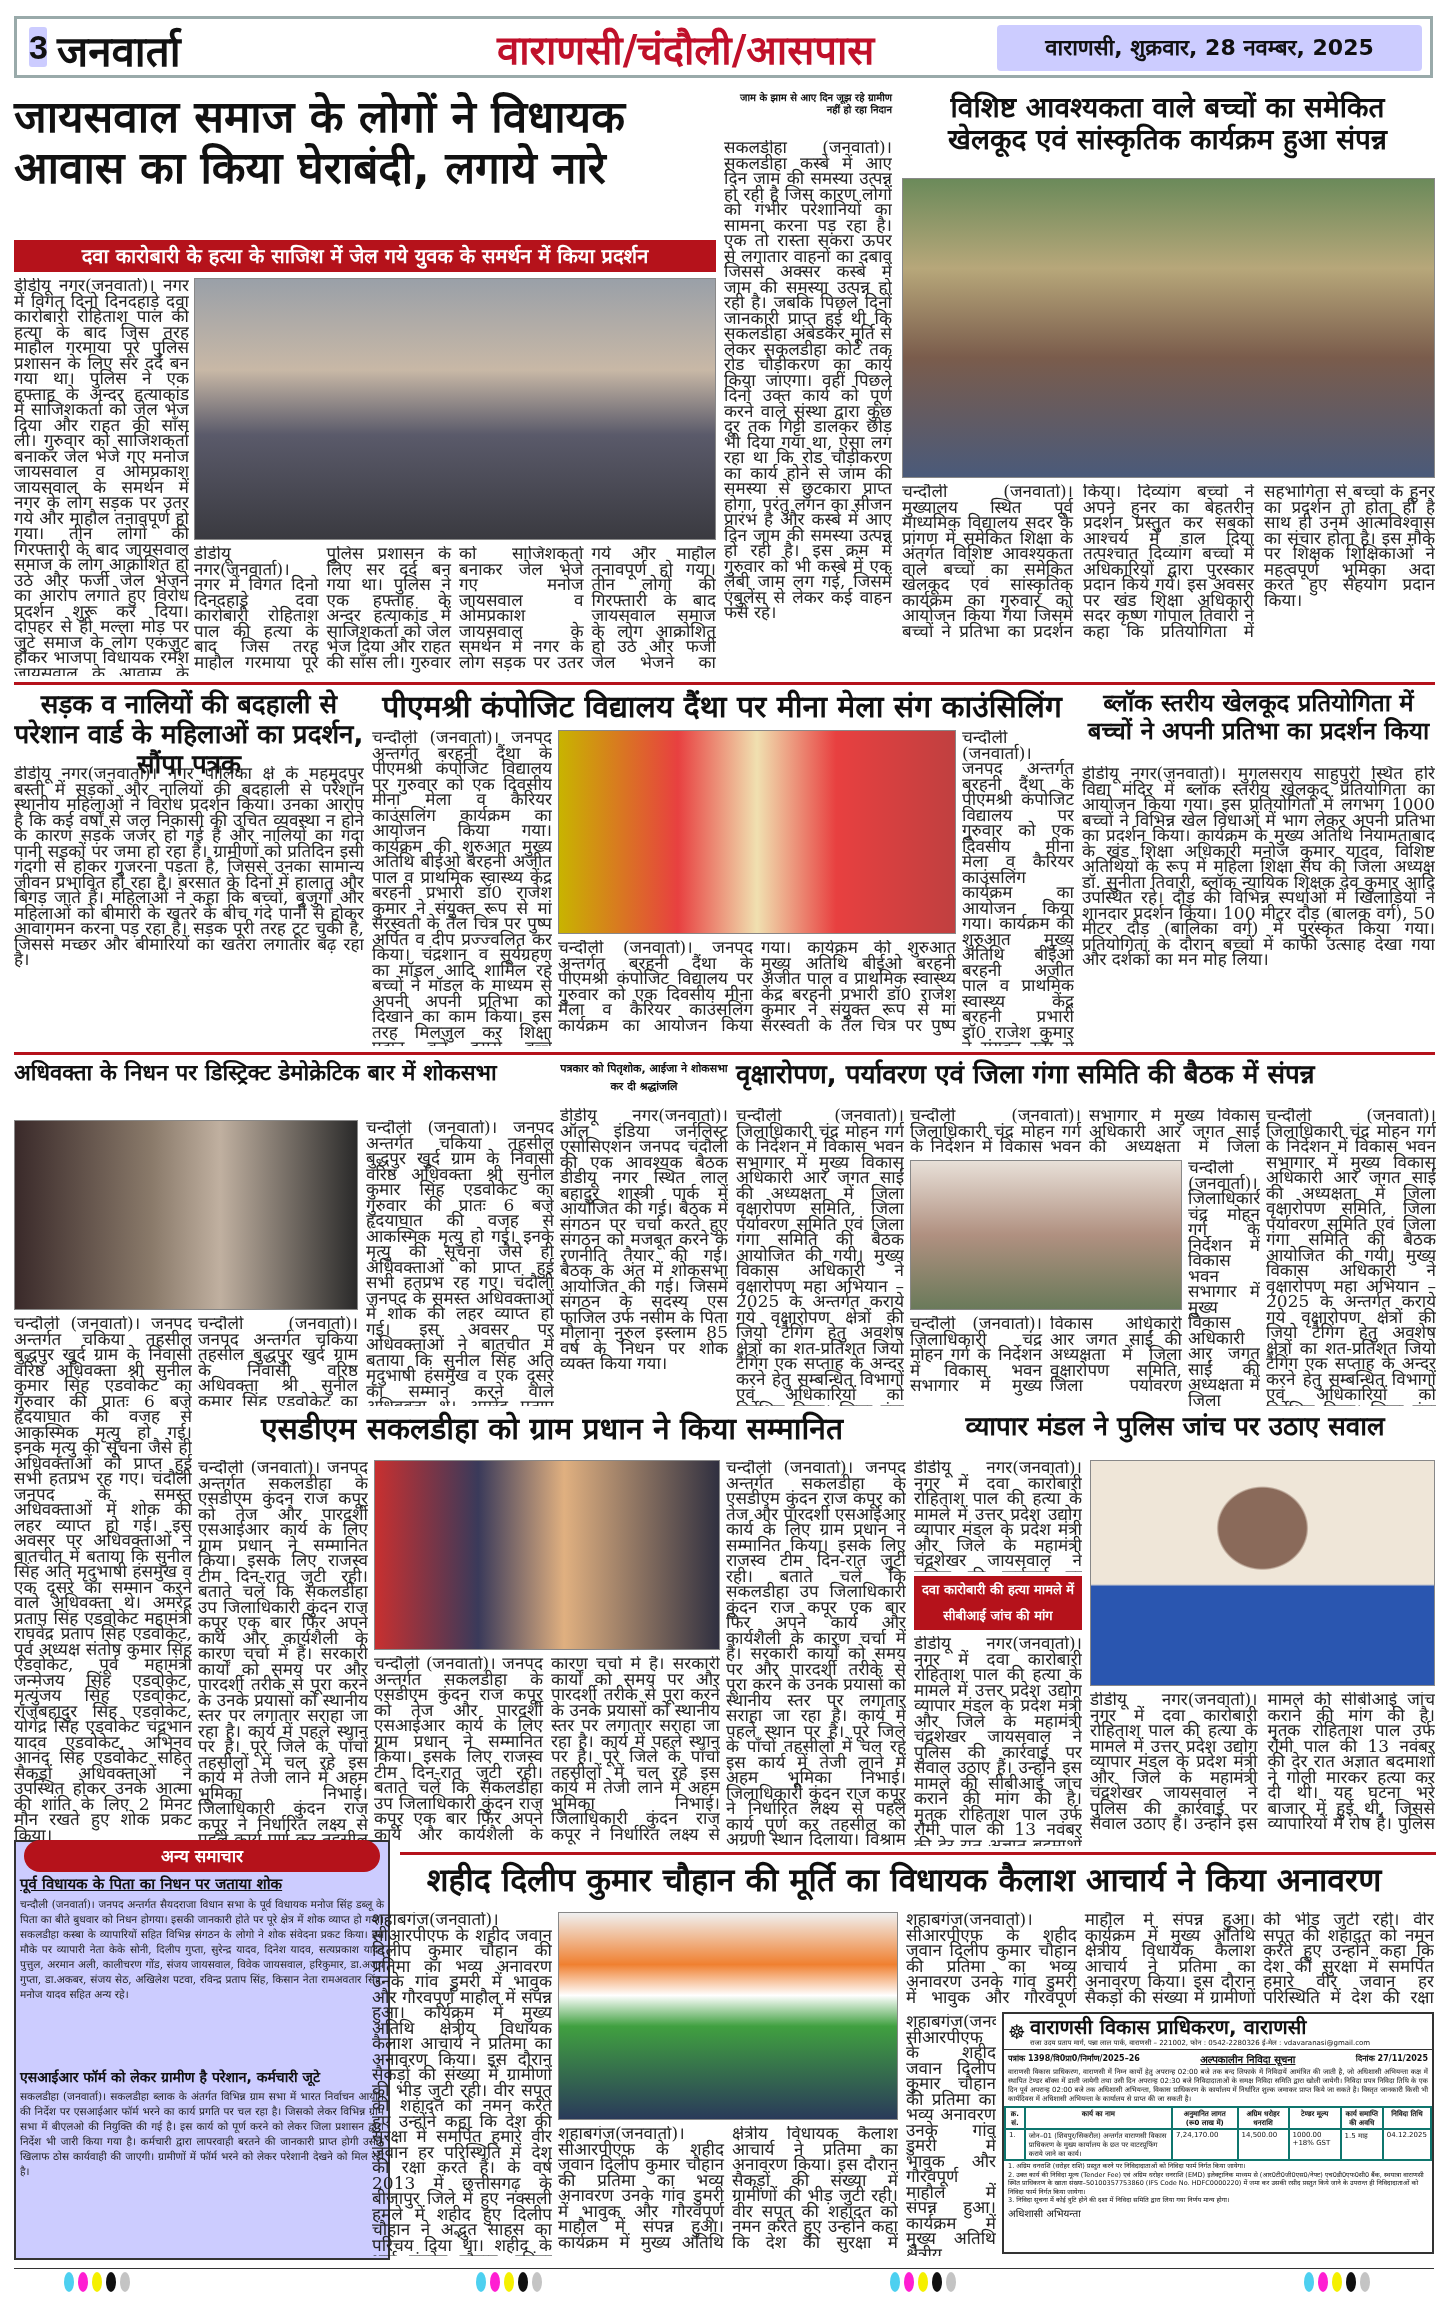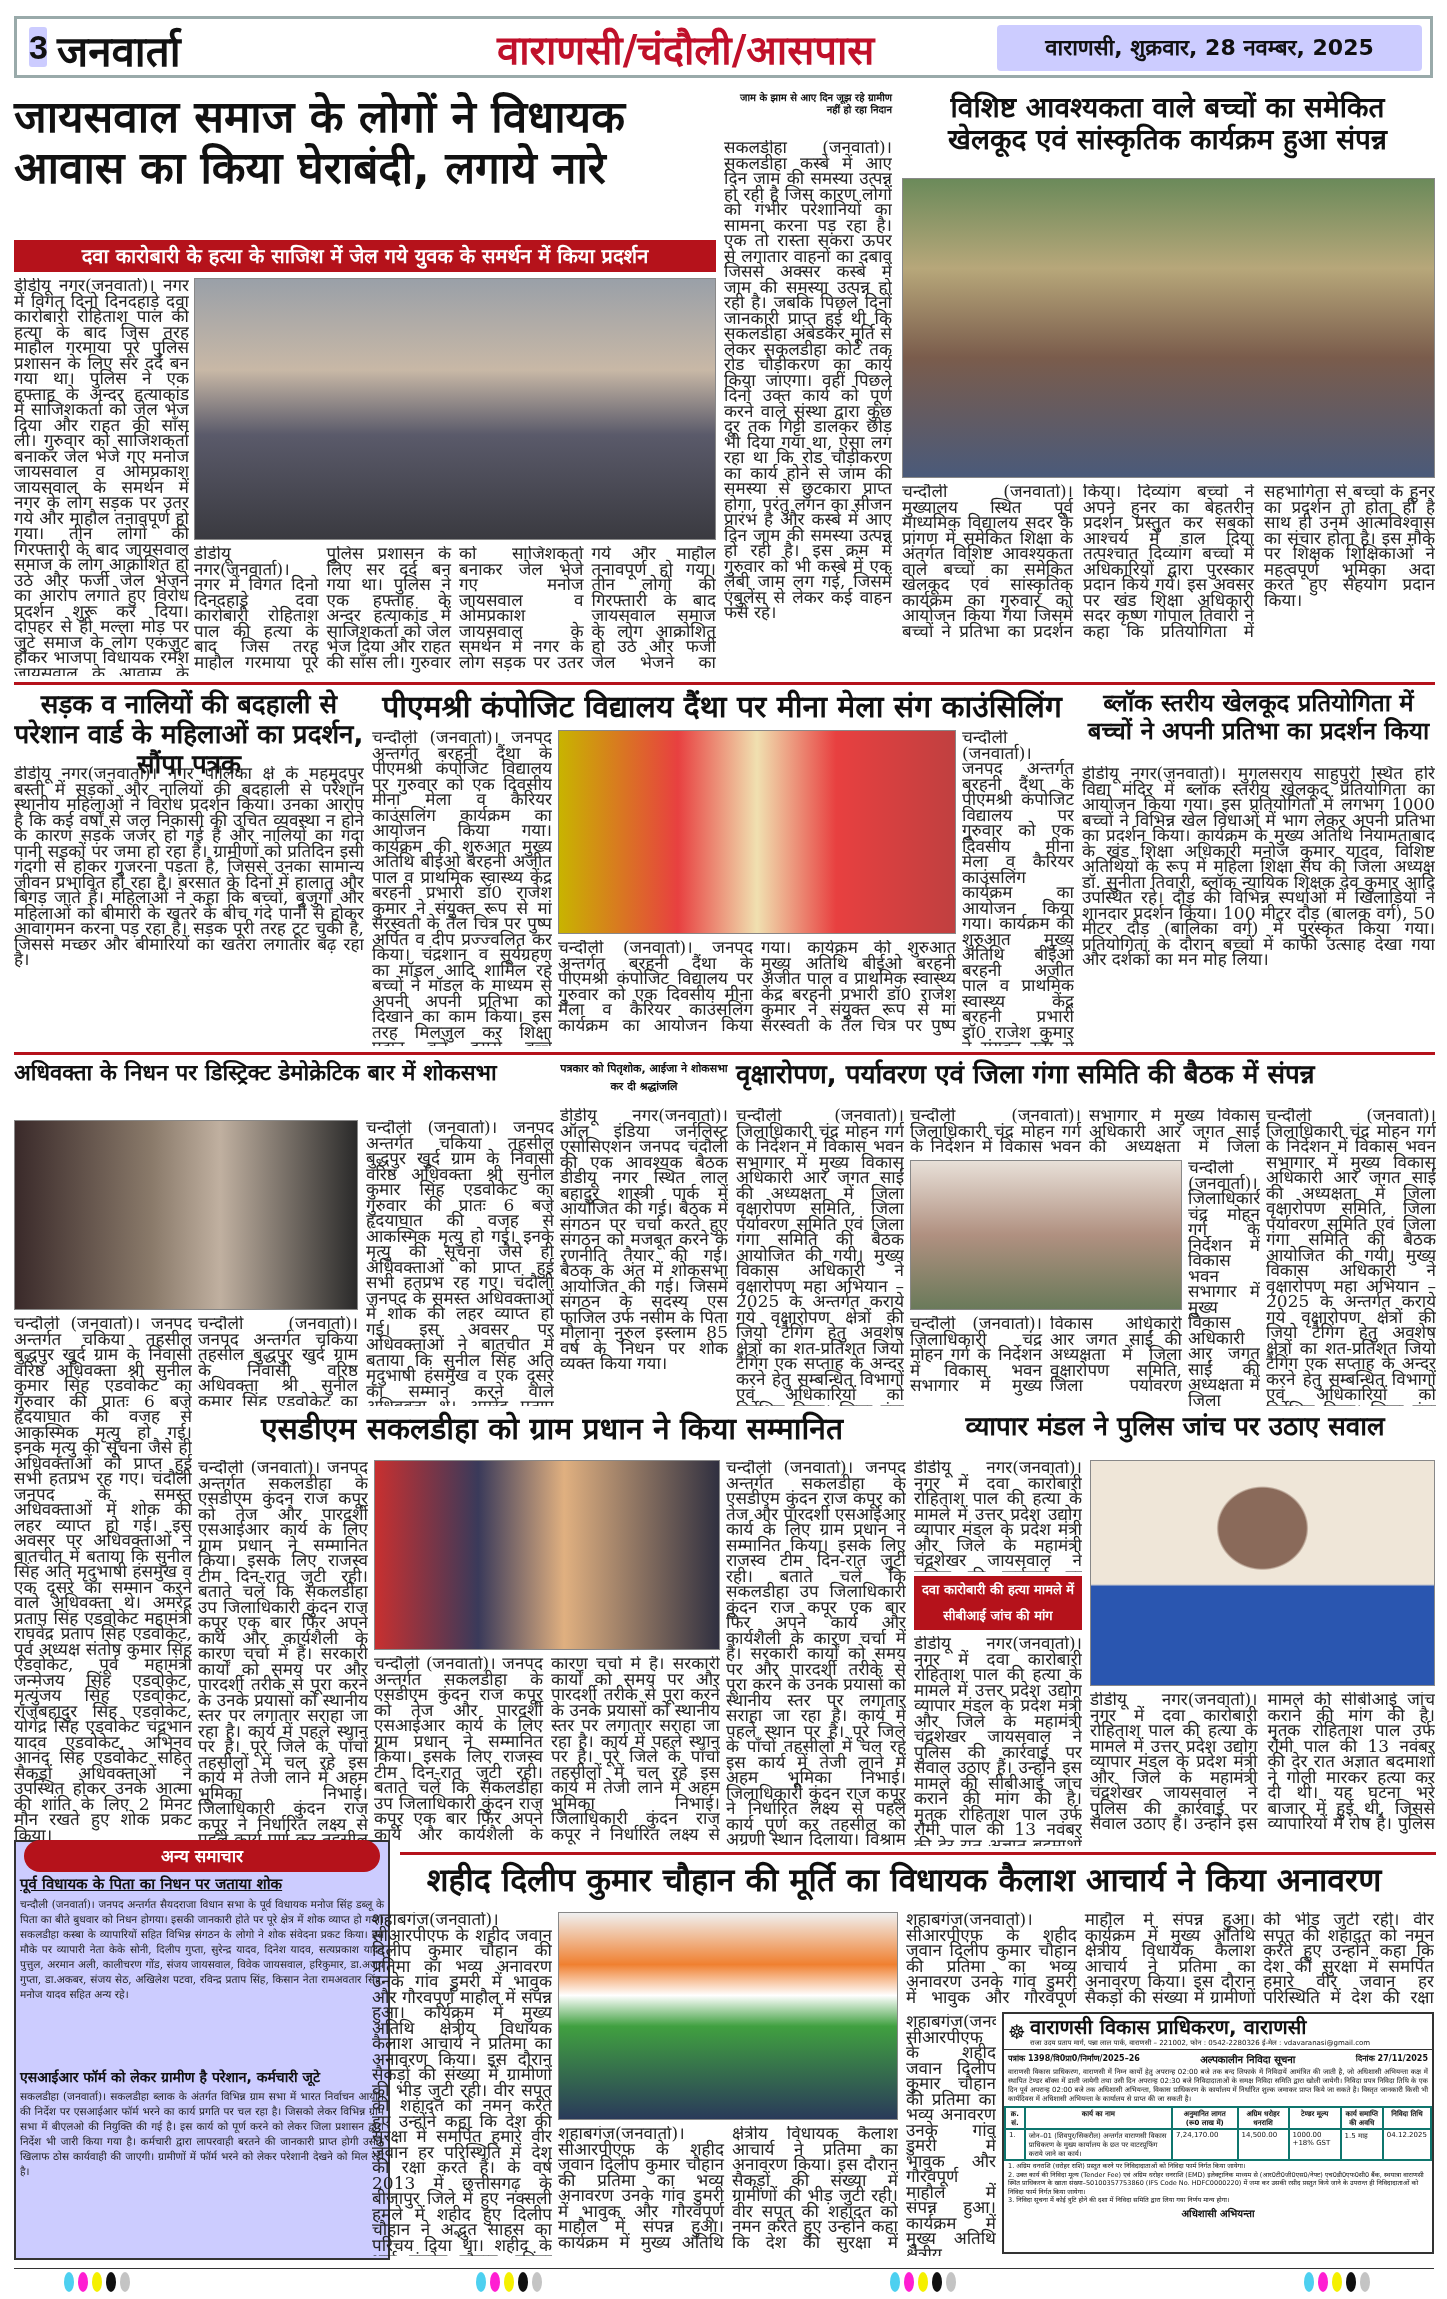--- a/index.html
+++ b/index.html
@@ -116,21 +116,21 @@
 <div class="abs" style="left:1002px;top:2012px;width:432px;height:242px;border:2px solid #333;font-family:'DejaVu Sans',sans-serif;background:#fff">
   <div style="display:flex;align-items:center;border-bottom:1px solid #333;padding:2px 4px">
     <span style="font-size:20px;margin-right:4px">☸</span>
     <div>
       <div style="font-weight:bold;font-size:20px;line-height:22px">वाराणसी विकास प्राधिकरण, वाराणसी</div>
       <div style="font-size:7px">राजा उदय प्रताप मार्ग, पन्ना लाल पार्क, वाराणसी – 221002, फोन : 0542-2280326 ई-मेल : vdavaranasi@gmail.com</div>
     </div>
   </div>
   <div style="display:flex;justify-content:space-between;font-size:8px;font-weight:bold;padding:2px 4px">
     <span>पत्रांक 1398/वि0प्रा0/निर्माण/2025–26</span>
-    <span style="font-size:10px">अल्पकालीन निविदा सूचना</span>
+    <span style="text-decoration:underline;font-size:10px">अल्पकालीन निविदा सूचना</span>
     <span>दिनांक 27/11/2025</span>
   </div>
   <div style="font-size:7px;line-height:9px;padding:0 4px;text-align:justify">वाराणसी विकास प्राधिकरण, वाराणसी में निम्न कार्यो हेतु अपरान्ह 02:00 बजे तक बन्द लिफाके में निविदायें आमंत्रित की जाती है, जो अधिशासी अभियन्ता कक्ष में स्थापित टेण्डर बॉक्स में डाली जायेगी तथा उसी दिन अपरान्ह 02:30 बजे निविदादाताओं के समक्ष निविदा समिति द्वारा खोली जायेगी। निविदा प्रपत्र निविदा तिथि के एक दिन पूर्व अपरान्ह 02:00 बजे तक अधिशासी अभियन्ता, विकास प्राधिकरण के कार्यालय में निर्धारित शुल्क जमाकर प्राप्त किये जा सकते है। विस्तृत जानकारी किसी भी कार्यदिवस में अधिशासी अभियन्ता के कार्यालय से प्राप्त की जा सकती है।</div>
   <table class="t" style="font-size:7px;margin-top:2px">
     <tbody>
         <tr>
       <th>क्र. सं.</th>
       <th>कार्य का नाम</th>
       <th>अनुमानित लागत (रू0 लाख में)</th>
       <th>अग्रिम धरोहर धनराशि</th>
@@ -147,21 +147,21 @@
       <td>1.5 माह</td>
       <td>04.12.2025</td>
     </tr>
   </tbody>
     </table>
   <div style="font-size:6.5px;line-height:8.5px;padding:1px 4px">
     <div>1. अग्रिम धनराशि (धरोहर राशि) प्रस्तुत करने पर निविदादाताओं को निविदा फार्म निर्गत किया जायेगा।</div>
     <div>2. उक्त कार्य की निविदा मूल्य (Tender Fee) एवं अग्रिम धरोहर धनराशि (EMD) इलेक्ट्रानिक माध्यम से (आर0टी0जी0एस0/नेफ्ट) एच0डी0एफ0सी0 बैंक, स्थयात्रा वाराणसी स्थित प्राधिकरण के खाता संख्या–50100357753860 (IFS Code No. HDFC0000220) में जमा कर उसकी रसीद प्रस्तुत किये जाने के उपरान्त ही निविदादाताओं को निविदा फार्म निर्गत किया जायेगा।</div>
     <div>3. निविदा सूचना में कोई त्रुटि होने की दशा में निविदा समिति द्वारा लिया गया निर्णय मान्य होगा।</div>
   </div>
-  <div style="text-align:center;font-weight:bold;font-size:10px;padding:0 4px">अधिशासी अभियन्ता</div>
+  <div style="text-align:left;font-weight:normal;font-size:10px;padding:0 4px">अधिशासी अभियन्ता</div>
 </div>
 
 <div class="abs thin" style="left:14px;top:2268px;width:1420px"></div>
 <div class="abs reg" style="left:64px;top:2272px">
   <span style="background:#4dd0f0"></span>
     <span style="background:#ff1ed2"></span>
     <span style="background:#f5f000"></span>
     <span style="background:#111"></span>
     <span style="background:#c4c4c4"></span>
 </div>

